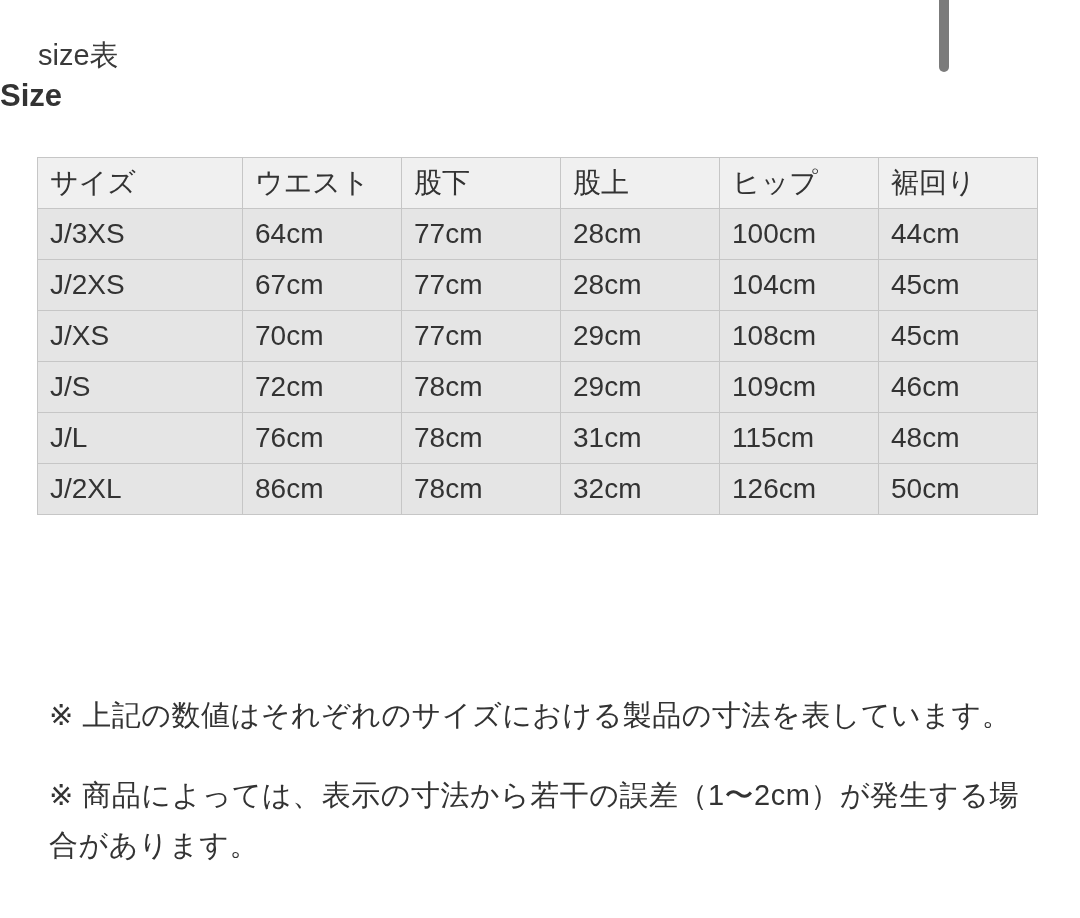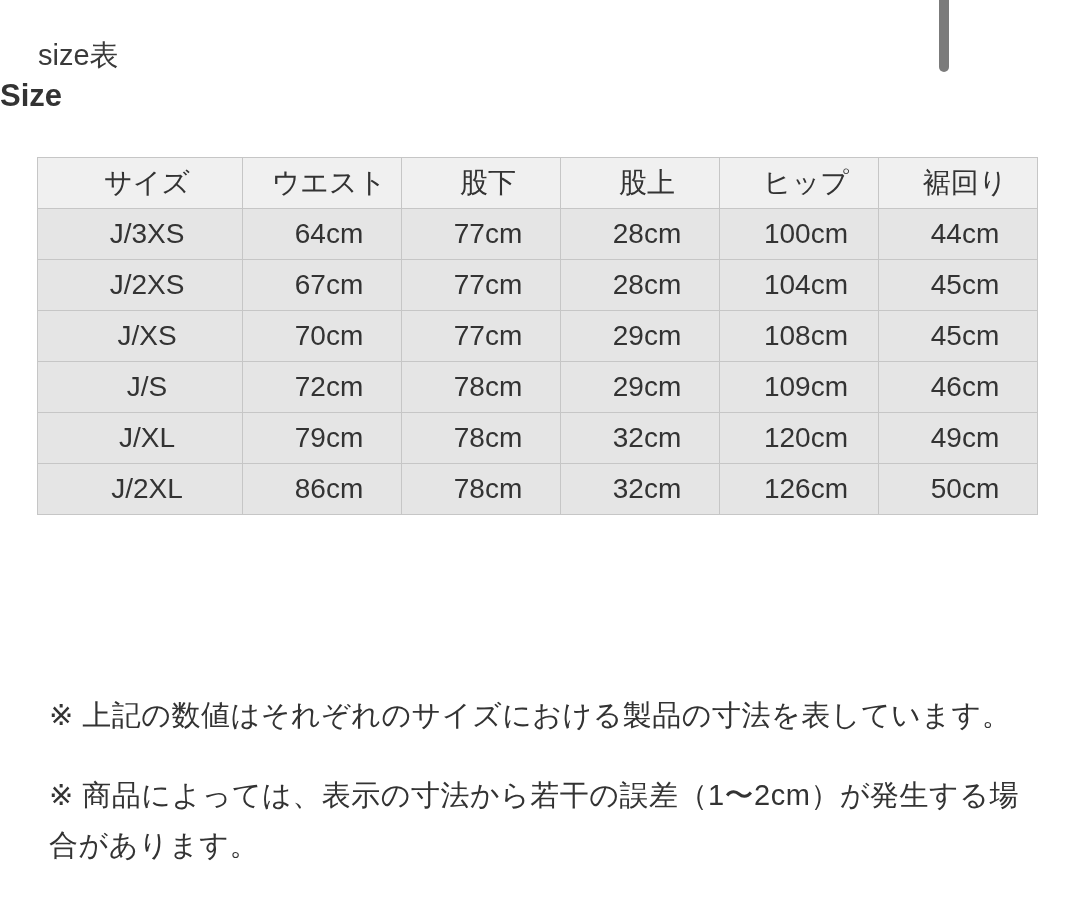--- a/index.html
+++ b/index.html
@@ -41,22 +41,22 @@
     border-collapse: collapse;
     table-layout: fixed;
     width: 1000px;
     font-size: 28px;
     color: #333333;
   }
   table.size-table th,
   table.size-table td {
     border: 1px solid #c6c6c6;
     height: 50px;
-    padding: 0 4px 0 18px;
-    text-align: center;
+    padding: 0 4px 0 12px;
+    text-align: left;
     vertical-align: middle;
     font-weight: 400;
     white-space: nowrap;
     overflow: hidden;
   }
   table.size-table thead th {
     background: #f0f0f0;
   }
   table.size-table tbody td {
     background: #e5e5e5;
@@ -141,26 +141,26 @@
         </tr>
         <tr>
           <td>J/S</td>
           <td>72cm</td>
           <td>78cm</td>
           <td>29cm</td>
           <td>109cm</td>
           <td>46cm</td>
         </tr>
         <tr>
-          <td>J/XL</td>
-          <td>79cm</td>
+          <td>J/L</td>
+          <td>76cm</td>
           <td>78cm</td>
-          <td>32cm</td>
-          <td>120cm</td>
-          <td>49cm</td>
+          <td>31cm</td>
+          <td>115cm</td>
+          <td>48cm</td>
         </tr>
         <tr>
           <td>J/2XL</td>
           <td>86cm</td>
           <td>78cm</td>
           <td>32cm</td>
           <td>126cm</td>
           <td>50cm</td>
         </tr>
       </tbody>

